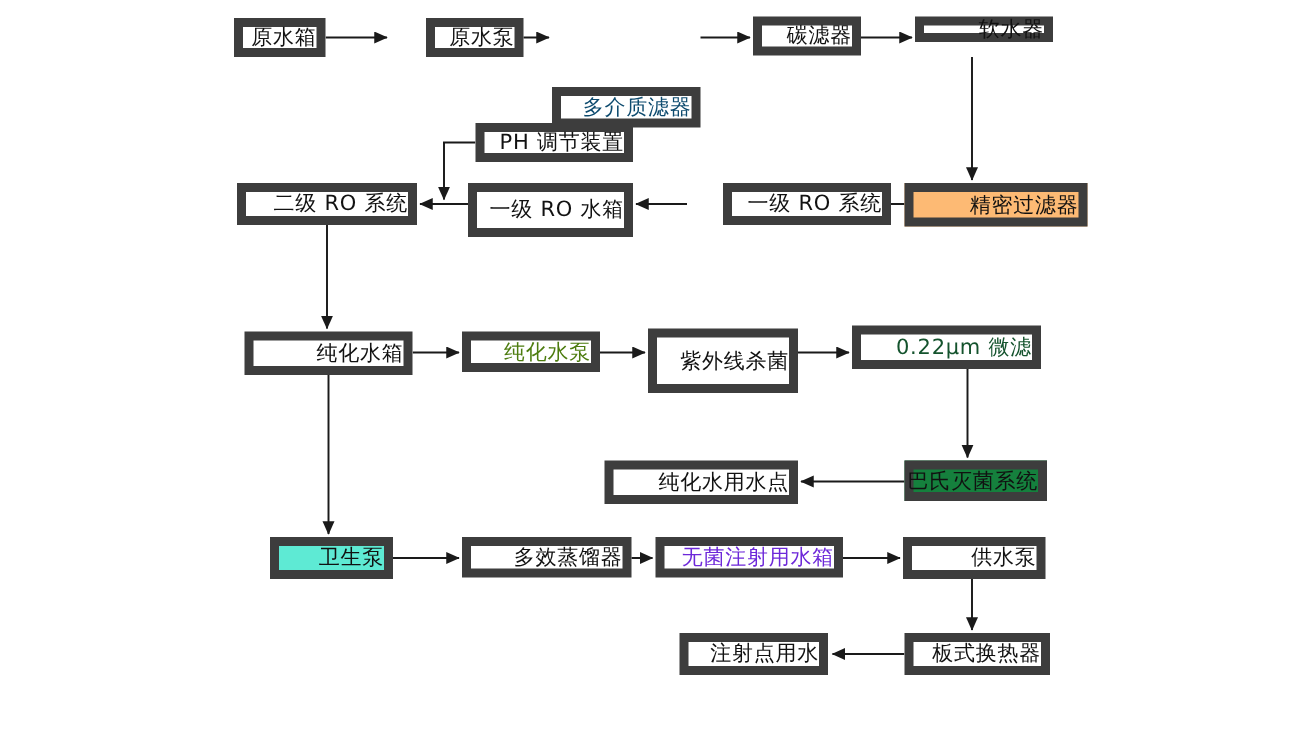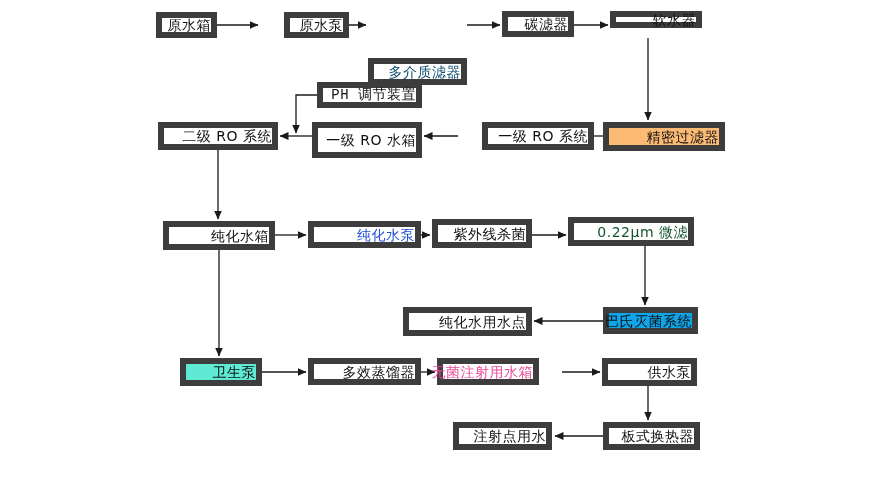--- a/index.html
+++ b/index.html
@@ -83,60 +83,60 @@
       </div>
       <div class="node" style="left: 368px; top: 11px; width: 99px; height: 27px; border-color: rgb(61, 61, 61); background: rgb(255, 255, 255); color: #0c4a6e; margin-top: 47px;">
         <span>多介质滤器</span>
       </div>
       <div class="node" style="left: 502px; top: 11px; width: 72px; height: 26px; border-color: rgb(61, 61, 61); background: rgb(255, 255, 255); color: rgb(17, 17, 17);">
         <span>碳滤器</span>
       </div>
       <div class="node" style="left: 610px; top: 11px; width: 92px; height: 17px; border-color: rgb(61, 61, 61); background: rgb(255, 255, 255); color: rgb(17, 17, 17);">
         <span>软水器</span>
       </div>
-      <div class="node" style="left: 317px; top: 82px; width: 105px; height: 26px; border-color: rgb(61, 61, 61); background: rgb(255, 255, 255); color: rgb(17, 17, 17); font-family: Liberation Mono, monospace;">
+      <div class="node" style="left: 317px; top: 82px; width: 105px; height: 26px; border-color: rgb(61, 61, 61); background: rgb(255, 255, 255); color: rgb(17, 17, 17);">
         <span>PH 调节装置</span>
       </div>
       <div class="node" style="left: 158px; top: 122px; width: 120px; height: 28px; border-color: rgb(61, 61, 61); background: rgb(255, 255, 255); color: rgb(17, 17, 17);">
         <span>二级 RO 系统</span>
       </div>
       <div class="node" style="left: 312px; top: 122px; width: 110px; height: 36px; border-color: rgb(61, 61, 61); background: rgb(255, 255, 255); color: rgb(17, 17, 17);">
         <span>一级 RO 水箱</span>
       </div>
       <div class="node" style="left: 458px; top: 122px; width: 112px; height: 28px; border-color: rgb(61, 61, 61); background: rgb(255, 255, 255); color: rgb(17, 17, 17); margin-left: 24px;">
         <span>一级 RO 系统</span>
       </div>
       <div class="node" style="left: 603px; top: 122px; width: 122px; height: 29px; border-color: rgb(61, 61, 61); background: #fdba74; color: rgb(17, 17, 17);">
         <span>精密过滤器</span>
       </div>
       <div class="node" style="left: 163px; top: 221px; width: 112px; height: 29px; border-color: rgb(61, 61, 61); background: rgb(255, 255, 255); color: rgb(17, 17, 17);">
         <span>纯化水箱</span>
       </div>
-      <div class="node" style="left: 308px; top: 221px; width: 113px; height: 27px; border-color: rgb(61, 61, 61); background: rgb(255, 255, 255); color: #1d4ed8;">
+      <div class="node" style="left: 308px; top: 221px; width: 92px; height: 27px; border-color: rgb(61, 61, 61); background: rgb(255, 255, 255); color: #4d7c0f;">
         <span>纯化水泵</span>
       </div>
-      <div class="node" style="left: 432px; top: 219px; width: 100px; height: 29px; border-color: rgb(61, 61, 61); background: rgb(255, 255, 255); color: rgb(17, 17, 17);">
+      <div class="node" style="left: 432px; top: 219px; width: 100px; height: 43px; border-color: rgb(61, 61, 61); background: rgb(255, 255, 255); color: rgb(17, 17, 17);">
         <span>紫外线杀菌</span>
       </div>
       <div class="node" style="left: 568px; top: 217px; width: 126px; height: 29px; border-color: rgb(61, 61, 61); background: rgb(255, 255, 255); color: #14532d;">
         <span>0.22μm 微滤</span>
       </div>
       <div class="node" style="left: 403px; top: 307px; width: 129px; height: 29px; border-color: rgb(61, 61, 61); background: rgb(255, 255, 255); color: rgb(17, 17, 17);">
         <span>纯化水用水点</span>
       </div>
-      <div class="node" style="left: 603px; top: 307px; width: 95px; height: 27px; border-color: rgb(61, 61, 61); background: #0ea5e9; color: rgb(17, 17, 17);">
+      <div class="node" style="left: 603px; top: 307px; width: 95px; height: 27px; border-color: rgb(61, 61, 61); background: #15803d; color: rgb(17, 17, 17);">
         <span>巴氏灭菌系统</span>
       </div>
       <div class="node" style="left: 180px; top: 358px; width: 82px; height: 28px; border-color: rgb(61, 61, 61); background: #5eead4; color: rgb(17, 17, 17);">
         <span>卫生泵</span>
       </div>
       <div class="node" style="left: 308px; top: 358px; width: 113px; height: 27px; border-color: rgb(61, 61, 61); background: rgb(255, 255, 255); color: rgb(17, 17, 17);">
         <span>多效蒸馏器</span>
       </div>
-      <div class="node" style="left: 437px; top: 358px; width: 102px; height: 27px; border-color: rgb(61, 61, 61); background: rgb(255, 255, 255); color: #ec4899;">
+      <div class="node" style="left: 437px; top: 358px; width: 125px; height: 27px; border-color: rgb(61, 61, 61); background: rgb(255, 255, 255); color: #6d28d9;">
         <span>无菌注射用水箱</span>
       </div>
       <div class="node" style="left: 602px; top: 358px; width: 95px; height: 28px; border-color: rgb(61, 61, 61); background: rgb(255, 255, 255); color: rgb(17, 17, 17);">
         <span>供水泵</span>
       </div>
       <div class="node" style="left: 603px; top: 422px; width: 97px; height: 28px; border-color: rgb(61, 61, 61); background: rgb(255, 255, 255); color: rgb(17, 17, 17);">
         <span>板式换热器</span>
       </div>
       <div class="node" style="left: 453px; top: 422px; width: 99px; height: 28px; border-color: rgb(61, 61, 61); background: rgb(255, 255, 255); color: rgb(17, 17, 17);">
         <span>注射点用水</span>

